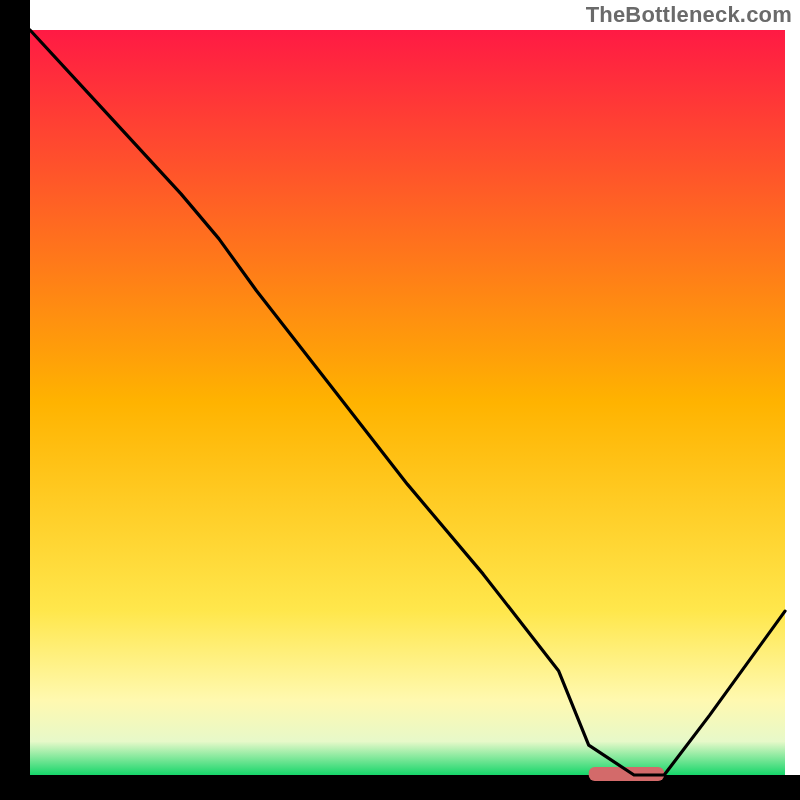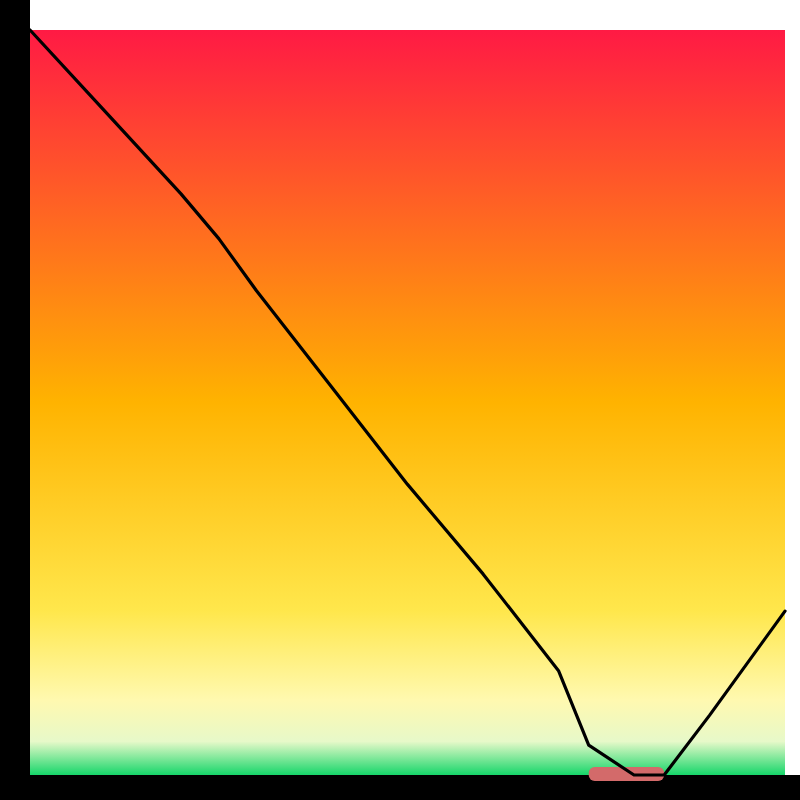--- a/index.html
+++ b/index.html
@@ -25,20 +25,21 @@
     letter-spacing: 0.2px;
   }
   svg {
     display: block;
   }
 </style>
 </head>
 <body>
 
 <div class="container">
+  <div class="watermark">TheBottleneck.com</div>
 
   <svg width="800" height="800" viewBox="0 0 800 800">
     <defs>
       <linearGradient id="bg-grad" x1="0" y1="0" x2="0" y2="1">
 
       <stop offset="0.00%" stop-color="#ff1a44"></stop>
           <stop offset="50.00%" stop-color="#ffb300"></stop>
           <stop offset="78.00%" stop-color="#ffe74c"></stop>
           <stop offset="90.00%" stop-color="#fff9b0"></stop>
           <stop offset="95.50%" stop-color="#e7f9c9"></stop>

